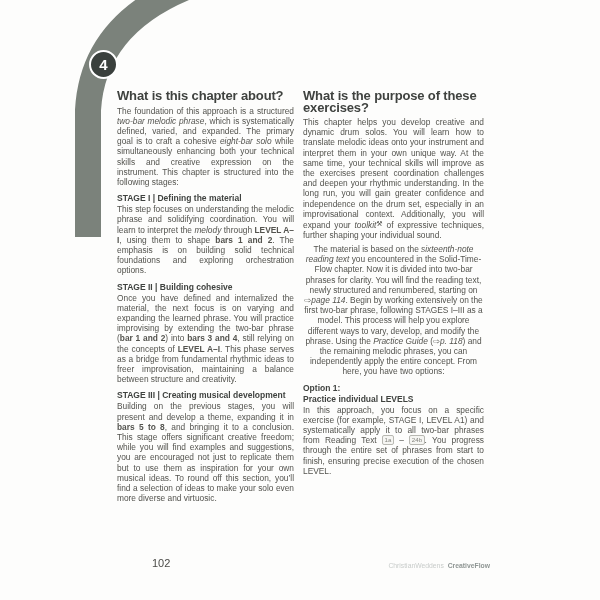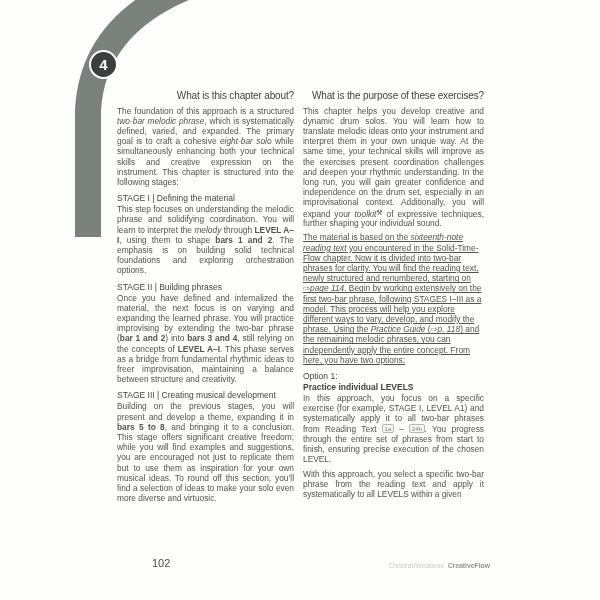--- a/index.html
+++ b/index.html
@@ -19,28 +19,28 @@
     font-weight:bold; font-size:14.5px; letter-spacing:-0.3px;
     line-height:21px; color:#3f423f;
   }
   .columns {
     position:absolute; left:117px; top:89px; width:367px; height:470px;
     display:flex; gap:9px; overflow:hidden;
   }
   .col { width:177px; }
   .col-right { width:181px; }
   .blk { margin:0; }
-  .blk.h2 { font-size:10px; font-weight:normal; color:#3f423f;
-            line-height:11.5px; letter-spacing:-0.15px; margin:8px 0 4px;text-align:right; }
+  .blk.h2 { font-size:13px; font-weight:bold; color:#3f423f;
+            line-height:11.5px; letter-spacing:-0.15px; margin:8px 0 4px; }
   .col > .blk.h2:first-child { margin-top:1px; }
-  .blk.h3 { font-size:8.5px; font-weight:normal; color:#3f423f; margin:6px 0 1px; }
+  .blk.h3 { font-size:8.5px; font-weight:bold; color:#3f423f; margin:6px 0 1px; }
   .blk.h3sub { font-size:8.5px; font-weight:bold; color:#3f423f; margin:0 0 1px; }
   .blk.p { font-size:8.35px; line-height:10.2px; color:#53534e;
            text-align:justify; margin:0 0 4px; }
-  .blk.p.align-left { text-align:left;text-decoration:underline; }
+  .blk.p.align-left { text-align:center; }
   .blk.p.tight { margin-bottom:0; }
   .i { font-style:italic; }
   .b { font-weight:bold; }
   .badge {
     display:inline-block; font-size:6.2px; line-height:7.5px; padding:0 1.5px;
     border:1px solid #b8b8b2; border-radius:2px; color:#84847e;
     background:#f6f6f3; vertical-align:1px;
   }
   .arrow { font-style:normal; }
   .icon { font-size:7px; vertical-align:1.5px; }
@@ -66,33 +66,32 @@
 
   <div class="title">
   </div>
 
   <div class="columns">
     <div class="col col-left">
         <div class="blk h2"><span>What is this chapter about?</span></div>
         <div class="blk p"><span>The foundation of this approach is a structured </span><span class="i">two-bar melodic phrase</span><span>, which is systematically defined, varied, and expanded. The primary goal is to craft a cohesive </span><span class="i">eight-bar solo</span><span> while simultaneously enhancing both your technical skills and creative expression on the instrument. This chapter is structured into the following stages:</span></div>
         <div class="blk h3"><span>STAGE I | Defining the material</span></div>
         <div class="blk p"><span>This step focuses on understanding the melodic phrase and solidifying coordination. You will learn to interpret the </span><span class="i">melody</span><span> through </span><span class="b">LEVEL A–I</span><span>, using them to shape </span><span class="b">bars 1 and 2</span><span>. The emphasis is on building solid technical foundations and exploring orchestration options.</span></div>
-        <div class="blk h3"><span>STAGE II | Building phrases</span></div>
+        <div class="blk h3"><span>STAGE II | Building cohesive</span></div>
         <div class="blk p"><span>Once you have defined and internalized the material, the next focus is on varying and expanding the learned phrase. You will practice improvising by extending the two-bar phrase (</span><span class="b">bar 1 and 2</span><span>) into </span><span class="b">bars 3 and 4</span><span>, still relying on the concepts of </span><span class="b">LEVEL A–I</span><span>. This phase serves as a bridge from fundamental rhythmic ideas to freer improvisation, maintaining a balance between structure and creativity.</span></div>
         <div class="blk h3"><span>STAGE III | Creating musical development</span></div>
         <div class="blk p"><span>Building on the previous stages, you will present and develop a theme, expanding it in </span><span class="b">bars 5 to 8</span><span>, and bringing it to a conclusion. This stage offers significant creative freedom; while you will find examples and suggestions, you are encouraged not just to replicate them but to use them as inspiration for your own musical ideas. To round off this section, you’ll find a selection of ideas to make your solo even more diverse and virtuosic.</span></div>
       </div>
     <div class="col col-right">
         <div class="blk h2"><span>What is the purpose of these exercises?</span></div>
         <div class="blk p"><span>This chapter helps you develop creative and dynamic drum solos. You will learn how to translate melodic ideas onto your instrument and interpret them in your own unique way. At the same time, your technical skills will improve as the exercises present coordination challenges and deepen your rhythmic understanding. In the long run, you will gain greater confidence and independence on the drum set, especially in an improvisational context. Additionally, you will expand your </span><span class="i">toolkit</span><span class="icon">⚒</span><span> of expressive techniques, further shaping your individual sound.</span></div>
         <div class="blk p align-left"><span>The material is based on the </span><span class="i">sixteenth-note reading text</span><span> you encountered in the Solid-Time-Flow chapter. Now it is divided into two-bar phrases for clarity. You will find the reading text, newly structured and renumbered, starting on </span><span class="arrow">⇨</span><span class="i">page 114</span><span>. Begin by working extensively on the first two-bar phrase, following STAGES I–III as a model. This process will help you explore different ways to vary, develop, and modify the phrase. Using the </span><span class="i">Practice Guide</span><span> (</span><span class="arrow">⇨</span><span class="i">p. 118</span><span>) and the remaining melodic phrases, you can independently apply the entire concept. From here, you have two options:</span></div>
         <div class="blk h3"><span>Option 1:</span></div>
         <div class="blk h3sub"><span>Practice individual LEVELS</span></div>
         <div class="blk p"><span>In this approach, you focus on a specific exercise (for example, STAGE I, LEVEL A1) and systematically apply it to all two-bar phrases from Reading Text </span><span class="badge">1a</span><span> – </span><span class="badge">24b</span><span>. You progress through the entire set of phrases from start to finish, ensuring precise execution of the chosen LEVEL.</span></div>
-        <div class="blk p"><span>With this approach, you select a specific two-bar phrase from the reading text and apply it systematically to all LEVELS within a given</span></div>
       </div>
   </div>
 
   <div class="page-number">102</div>
 
   <div class="brand">
     <span class="brand-author">ChristianWeddens</span>
     <span class="brand-title">CreativeFlow</span>
   </div>
 

